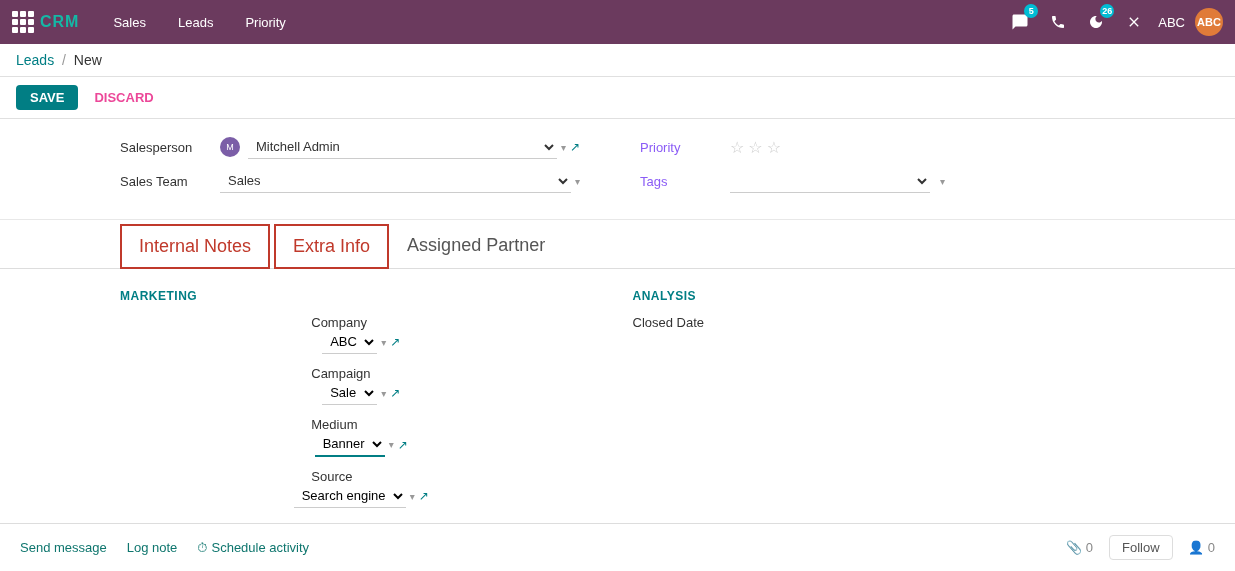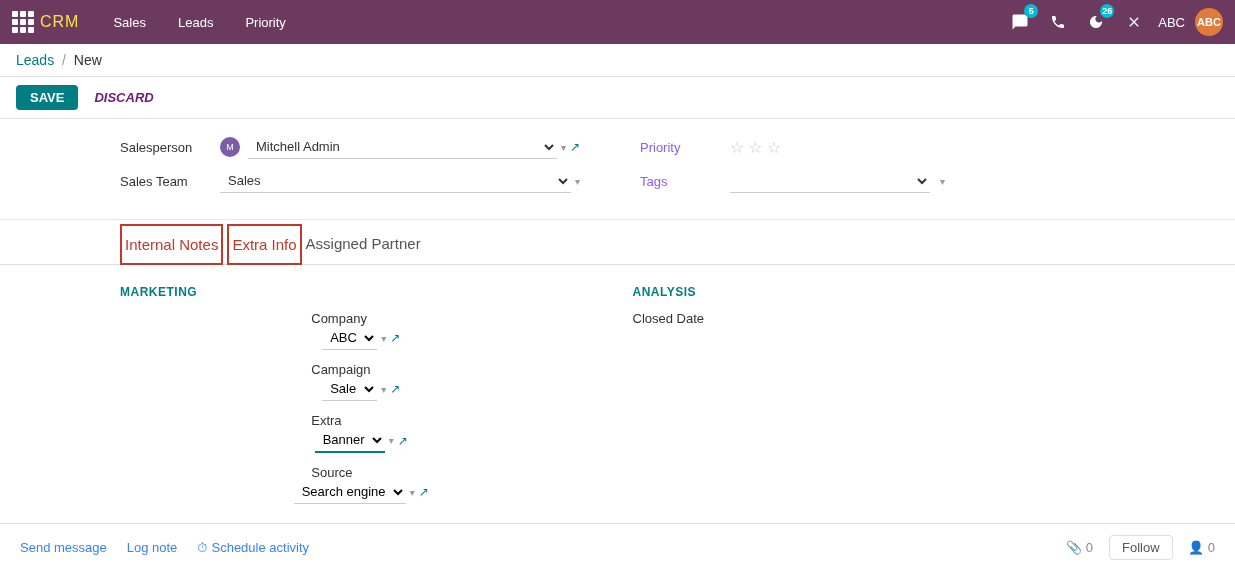--- a/index.html
+++ b/index.html
@@ -27,22 +27,22 @@
       gap: 2px;
     }
     .navbar-brand .app-grid span {
       width: 6px; height: 6px;
       background: white;
       border-radius: 1px;
       display: block;
     }
     .navbar-brand .crm-text {
       font-size: 16px;
-      font-weight: normal;
-      color: #fde047;
+      font-weight: bold;
+      color: #14b8a6;
       letter-spacing: 1px;
     }
     .navbar-menu {
       display: flex;
       gap: 4px;
       flex: 1;
     }
     .navbar-menu-item {
       color: white;
       padding: 6px 14px;
@@ -122,27 +122,26 @@
       color: white;
       border: none;
       padding: 5px 14px;
       border-radius: 4px;
       cursor: pointer;
       font-size: 13px;
       font-weight: bold;
     }
     .btn-discard {
       background: transparent;
-      color: #701a75;
+      color: #ec4899;
       border: none;
       padding: 5px 8px;
       cursor: pointer;
       font-size: 13px;
       font-weight: bold;
-      font-style: italic;
     }
 
     
     .main-content {
       background: #fff;
       margin: 0 0 0 0;
       padding: 0;
     }
 
     
@@ -220,22 +219,22 @@
 
     
     .tabs-bar {
       padding: 0 120px;
       background: #fff;
       display: flex;
       border-bottom: 1px solid #ddd;
       margin-top: 4px;
     }
     .tab {
-      padding: 10px 3px;
-      font-size: 15px;
+      padding: 10px 17px;
+      font-size: 18px;
       cursor: pointer;
       border: 1px solid transparent;
       margin-bottom: -1px;
       color: #555;
     }
     .tab.active {
       border: 2px solid #c0392b;
       color: #c0392b;
       font-weight: 500;
       background: #fff;
@@ -328,21 +327,21 @@
       border-top: 1px solid #ddd;
       padding: 10px 20px;
       display: flex;
       align-items: center;
       gap: 20px;
       height: 48px;
     }
     .bottom-btn {
       background: none;
       border: none;
-      color: #3b82f6;
+      color: #0f766e;
       font-size: 13px;
       cursor: pointer;
       display: flex;
       align-items: center;
       gap: 4px;
     }
     .bottom-right {
       margin-left: auto;
       display: flex;
       align-items: center;
@@ -505,21 +504,21 @@
           <div class="col-field">
             <select class="col-select">
               <option>Sale</option>
             </select>
             <span class="field-arrow">▾</span>
             <span class="ext-link">↗</span>
           </div>
         </div>
 
         <div class="col-row">
-          <span class="col-label">Extra</span>
+          <span class="col-label">Medium</span>
           <div class="col-field">
             <select class="col-select active-input">
               <option>Banner</option>
             </select>
             <span class="field-arrow">▾</span>
             <span class="ext-link">↗</span>
           </div>
         </div>
 
         <div class="col-row">

